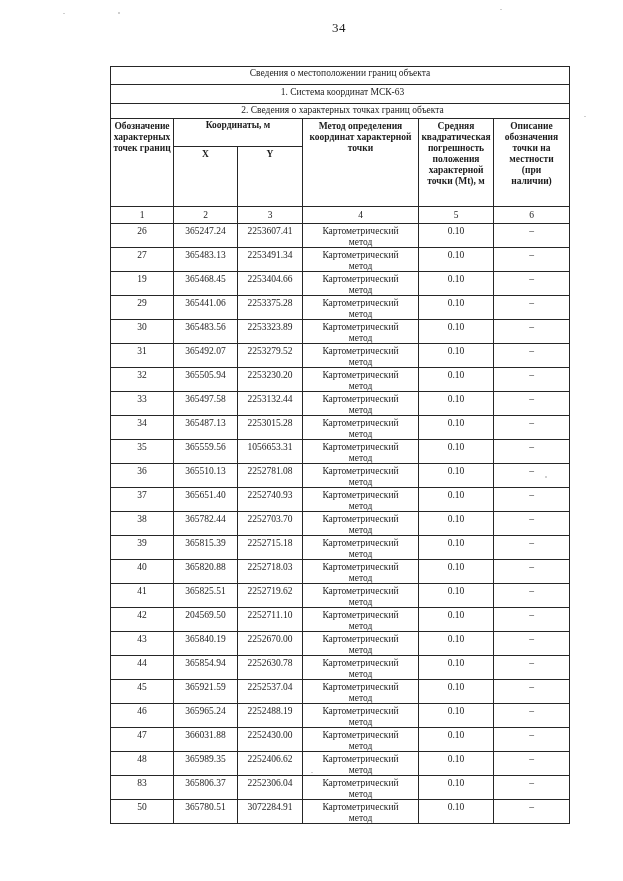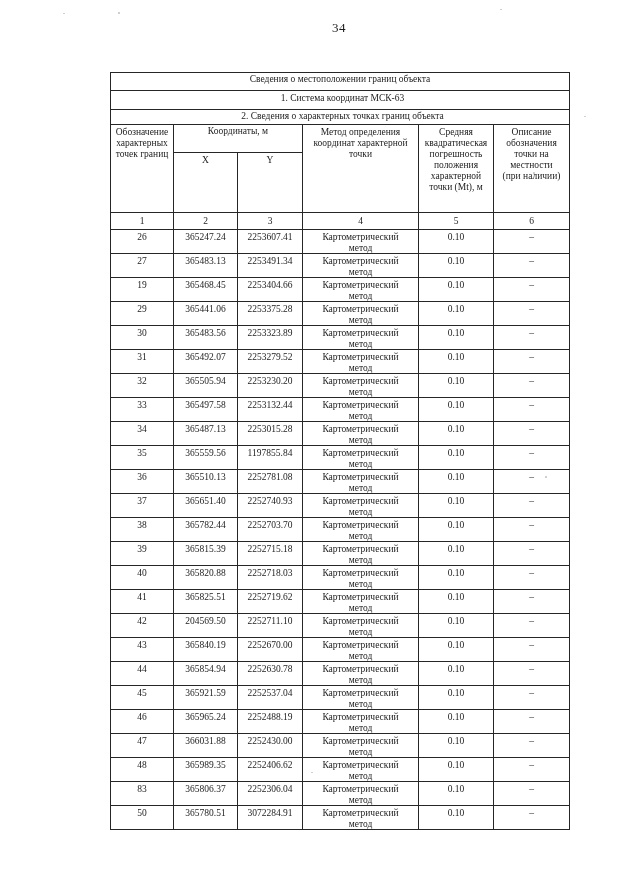--- a/index.html
+++ b/index.html
@@ -16,21 +16,21 @@
     top: 20px;
     left: 110px;
     width: 458px;
     text-align: center;
     font-size: 13px;
     letter-spacing: 0.5px;
   }
   table.main {
     position: absolute;
     left: 110px;
-    top: 72px;
+    top: 66px;
     width: 459px;
     border-collapse: collapse;
     table-layout: fixed;
   }
   table.main td {
     border: 1px solid #262626;
     text-align: center;
     vertical-align: top;
     font-size: 9.5px;
     overflow: hidden;
@@ -46,20 +46,21 @@
     font-size: 10px;
     padding: 2px 0 1px 5px;
     vertical-align: middle;
   }
   td.section-1 { height: 19px; }
   td.section-2 { height: 15px; padding-top: 1px; }
   td.hdr {
     font-size: 9.5px;
     line-height: 11px;
     padding: 2px 2px;
+    font-weight: bold;
   }
   td.hdr-coords {
     height: 28px;
     vertical-align: middle;
     padding: 0 1px;
     line-height: 12px;
   }
   td.hdr-xy {
     height: 60px;
     vertical-align: middle;
@@ -198,21 +199,21 @@
         <td>34</td>
         <td>365487.13</td>
         <td>2253015.28</td>
         <td>Картометрический<br>метод</td>
         <td>0.10</td>
         <td>–</td>
       </tr>
       <tr>
         <td>35</td>
         <td>365559.56</td>
-        <td>1197855.84</td>
+        <td>1056653.31</td>
         <td>Картометрический<br>метод</td>
         <td>0.10</td>
         <td>–</td>
       </tr>
       <tr>
         <td>36</td>
         <td>365510.13</td>
         <td>2252781.08</td>
         <td>Картометрический<br>метод</td>
         <td>0.10</td>

